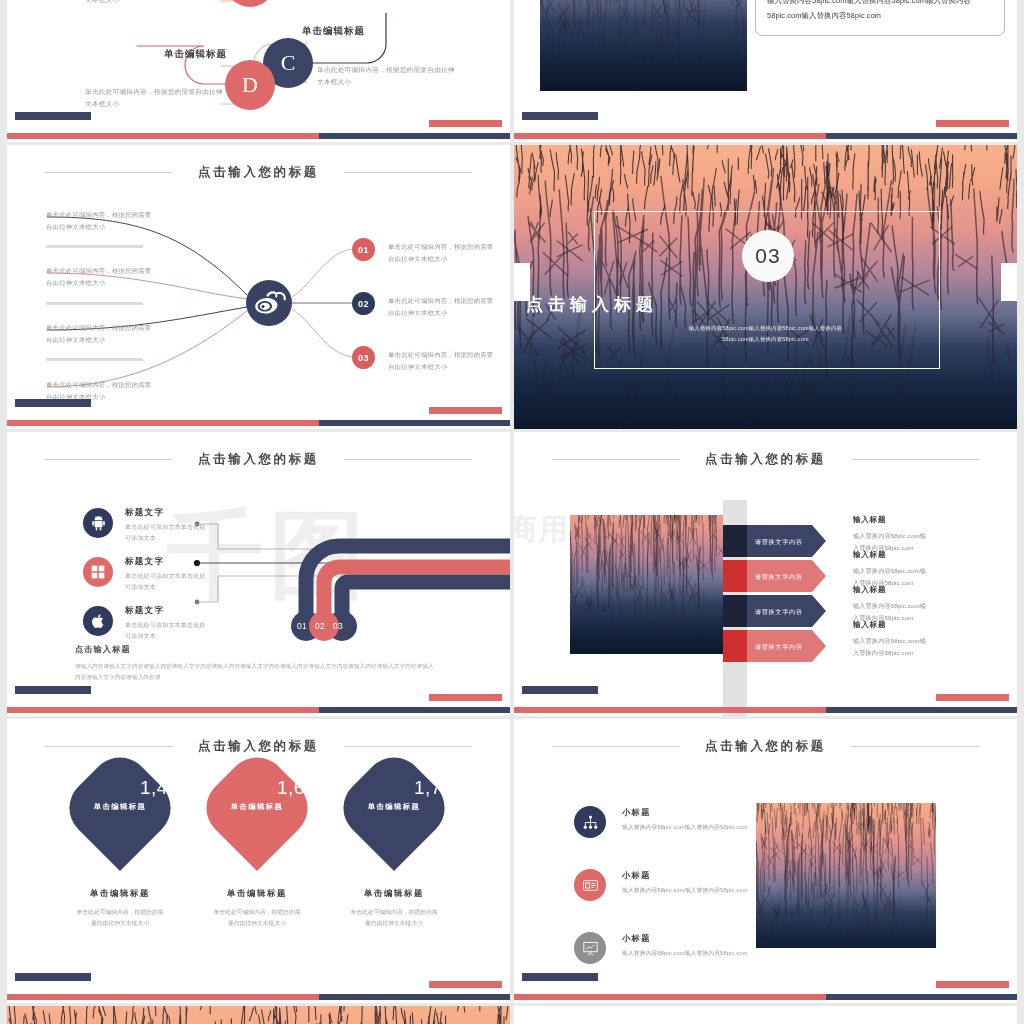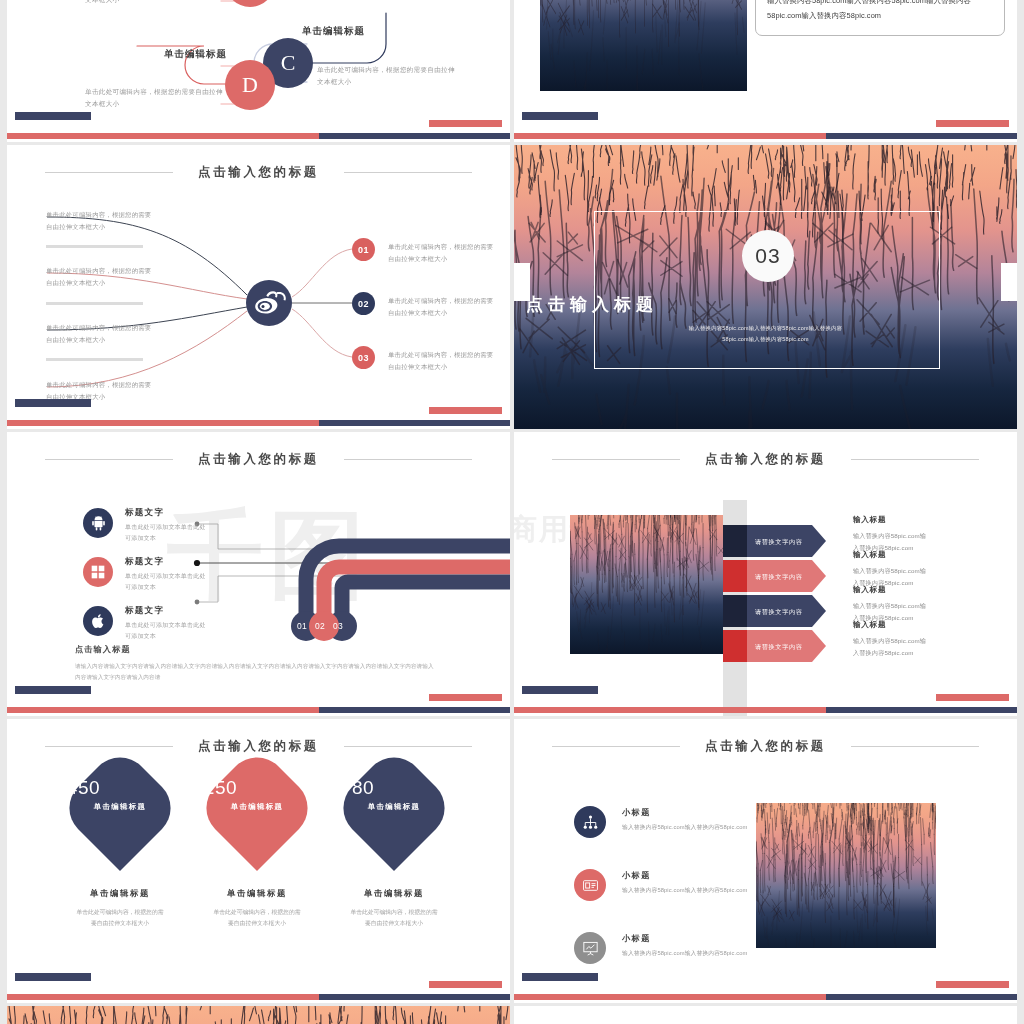--- a/index.html
+++ b/index.html
@@ -67,21 +67,21 @@
 .ft-h{position:absolute;font-size:8.2px;font-weight:bold;color:#4a4a4a;letter-spacing:1.1px}
 .ft-b{position:absolute;font-size:5.6px;color:#a8a8a8;line-height:1.95;letter-spacing:.1px}
 
 
 .ar-lbl{position:absolute;color:#fff;font-size:6.2px;letter-spacing:.6px}
 .ar-t{position:absolute;font-size:7.6px;font-weight:bold;color:#3d3d3d;letter-spacing:.7px}
 .ar-b{position:absolute;font-size:6.2px;color:#8e8e8e;line-height:1.95;letter-spacing:.1px}
 .vstrip{position:absolute;background:#e2e2e2}
 
 
-.dmv{position:absolute;left:0;right:0;text-align:left;color:#fff;font-size:19px;letter-spacing:.5px}
+.dmv{position:absolute;left:0;right:0;text-align:right;color:#fff;font-size:19px;letter-spacing:.5px}
 .dml{position:absolute;left:0;right:0;text-align:center;color:#fff;font-size:7.4px;letter-spacing:1.4px;font-weight:bold}
 .dmc{position:absolute;text-align:center;font-size:8.4px;font-weight:bold;color:#3f3f3f;letter-spacing:1.6px}
 .dmb{position:absolute;text-align:center;font-size:5.8px;color:#a2a2a2;line-height:1.95}
 
 
 .ic7{position:absolute;width:32px;height:32px;border-radius:50%}
 .i7t{position:absolute;font-size:8.2px;font-weight:bold;color:#3f3f3f;letter-spacing:1.4px}
 .i7b{position:absolute;font-size:5.8px;color:#9b9b9b;letter-spacing:.1px}
 
 
@@ -377,21 +377,21 @@
   <div class="s-title">点击输入您的标题</div>
 
   <svg class="full" width="503" height="284" viewBox="0 0 503 284">
     <path d="M113,152 L71,110 A30,30 0 0 1 71,68 L92,47 A30,30 0 0 1 134,47 L155,68 A30,30 0 0 1 155,110 Z" fill="#3c4465"></path>
     <path d="M250,152 L208,110 A30,30 0 0 1 208,68 L229,47 A30,30 0 0 1 271,47 L292,68 A30,30 0 0 1 292,110 Z" fill="#dd6a68"></path>
     <path d="M387,152 L345,110 A30,30 0 0 1 345,68 L366,47 A30,30 0 0 1 408,47 L429,68 A30,30 0 0 1 429,110 Z" fill="#3c4465"></path>
   </svg>
 
   <div class="dmv" style="left:43px;width:140px;top:58px;">1,450</div>
   <div class="dml" style="left:43px;width:140px;top:83px;">单击编辑标题</div>
-  <div class="dmv" style="left:180px;width:140px;top:58px;">2,250</div>
+  <div class="dmv" style="left:180px;width:140px;top:58px;">1,600</div>
   <div class="dml" style="left:180px;width:140px;top:83px;">单击编辑标题</div>
   <div class="dmv" style="left:317px;width:140px;top:58px;">1,780</div>
   <div class="dml" style="left:317px;width:140px;top:83px;">单击编辑标题</div>
 
   <div class="dmc" style="left:43px;width:140px;top:169px;">单击编辑标题</div>
   <div class="dmb" style="left:43px;width:140px;top:188px;white-space:pre-line;">单击此处可编辑内容，根据您的需
 要自由拉伸文本框大小</div>
   <div class="dmc" style="left:180px;width:140px;top:169px;">单击编辑标题</div>
   <div class="dmb" style="left:180px;width:140px;top:188px;white-space:pre-line;">单击此处可编辑内容，根据您的需
 要自由拉伸文本框大小</div>

